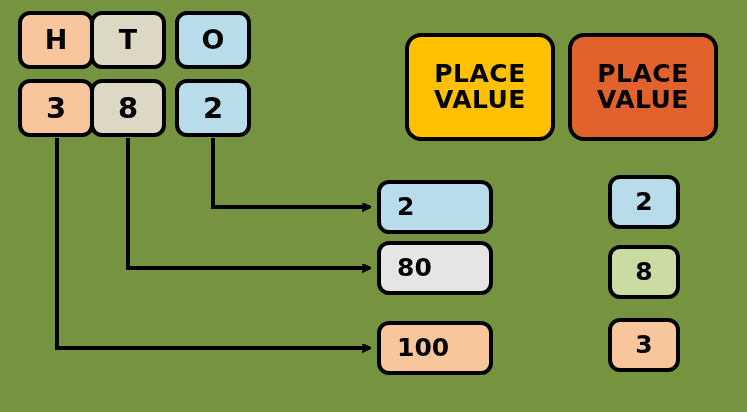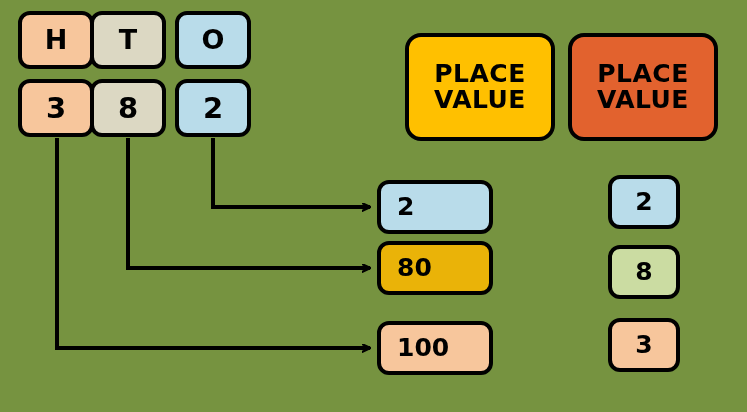--- a/index.html
+++ b/index.html
@@ -122,21 +122,21 @@
     <span>VALUE</span>
   </div>
   <div class="box header-box" style="left:568px; top:33px; width:150px; background:#E2622E;">
     <span>PLACE</span>
     <span>VALUE</span>
   </div>
 
   <div class="box pv-box" style="left:377px; top:180px; background:#B9DCEA;">
     <span>2</span>
   </div>
-  <div class="box pv-box" style="left:377px; top:241px; background:#eab308;">
+  <div class="box pv-box" style="left:377px; top:241px; background:#e5e5e5;">
     <span>80</span>
   </div>
   <div class="box pv-box" style="left:377px; top:321px; background:#F7C69C;">
     <span>100</span>
   </div>
 
   <div class="box fv-box" style="left:608px; top:175px; background:#B9DCEA;">
     <span>2</span>
   </div>
   <div class="box fv-box" style="left:608px; top:245px; background:#CBDCA2;">

